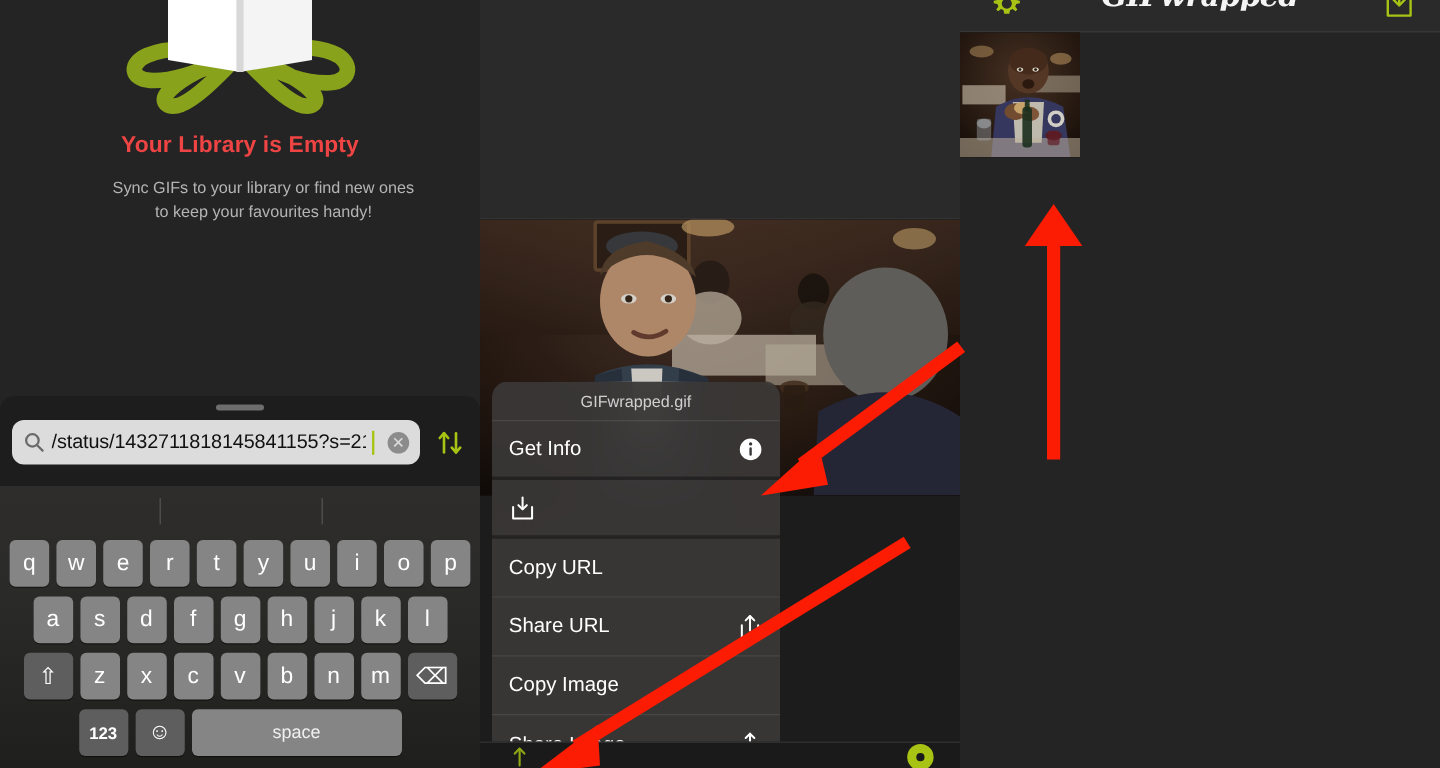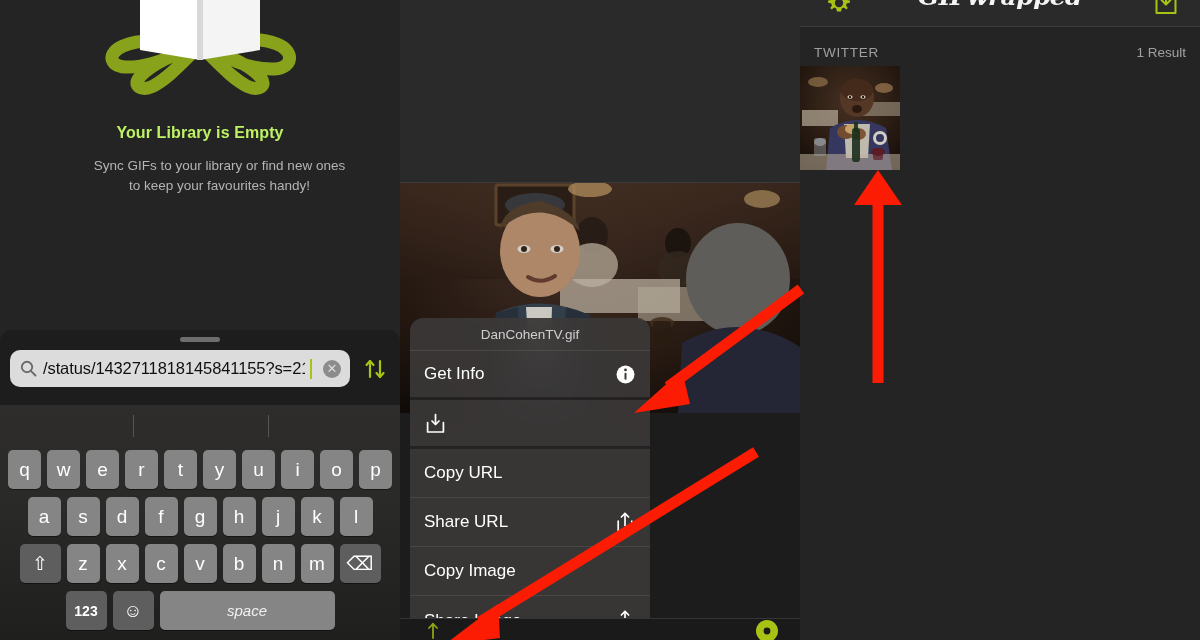--- a/index.html
+++ b/index.html
@@ -13,22 +13,22 @@
     position:relative; width:400px; height:640px;
     background:#242424; overflow:hidden;
   }
   .empty-wrap {
     position:absolute; left:0; top:0; width:400px; height:330px;
     display:flex; flex-direction:column; align-items:center;
     justify-content:flex-start;
   }
   .logo-box { position:relative; width:230px; height:118px; margin-top:-12px; }
   .empty-title {
-    font-size:16px; font-weight:bold; color:#bef264; letter-spacing:.1px;
-    margin-top:18px;
+    font-size:19px; font-weight:bold; color:#ef4444; letter-spacing:.1px;
+    margin-top:5px;
   }
   .empty-sub {
     font-size:13.5px; color:#b4b4b4; line-height:1.45; text-align:center;
     margin-top:14px; width:260px;margin-left:39px;
   }
 
   
   .search-region {
     position:absolute; left:0; top:330px; width:400px; height:75px;
     background:#1d1d1d;
@@ -80,21 +80,21 @@
     background:#858585; color:#fff; border-radius:5px;
     width:33px; height:39px; display:flex; align-items:center;
     justify-content:center; font-size:19px; font-weight:400;
     box-shadow:0 1px 0 rgba(0,0,0,.45);
   }
   .key.dark { background:#5e5e5e; }
   .key.w-shift { width:41px; }
   .key.w-del   { width:41px; }
   .key.w-123   { width:41px;font-weight:bold; }
   .key.w-emoji { width:41px; }
-  .key.w-space { width:175px; font-size:15px; color:#f0f0f0;font-style:italic; }
+  .key.w-space { width:175px; font-size:15px; color:#f0f0f0; }
   .key.w-search{ width:88px; background:#0b7efa; font-size:15px; }
   .key.small { font-size:14px; }
 
   
   .panel-mid {
     position:relative; width:400px; height:640px; background:#1c1c1c;
     overflow:hidden;
   }
   .mid-top { position:absolute; left:0; top:0; width:400px; height:183px; background:#2a2a2a; }
   .mid-top:after{
@@ -322,21 +322,21 @@
         <path d="M278 230 L 282 160 Q340 126 400 164 L 400 230 Z" fill="#2a2b3d"></path>
 
         <ellipse cx="262" cy="140" rx="12" ry="6" fill="#4a3320" opacity=".85"></ellipse>
         <rect x="253" y="138" width="18" height="22" rx="3" fill="#2e2014" opacity=".8"></rect>
 
         <rect width="400" height="230" fill="#000" opacity=".12"></rect>
       </svg>
     </div>
 
     <div class="ctx-menu">
-      <div class="ctx-title">DanCohenTV.gif</div>
+      <div class="ctx-title">GIFwrapped.gif</div>
 
       <div class="ctx-item sep-thick">
         <span class="lbl">Get Info</span>
         <span class="ico">
           <svg width="19" height="19" viewBox="0 0 19 19">
             <circle cx="9.5" cy="9.5" r="9" fill="#fff"></circle>
             <rect x="8.5" y="7.8" width="2" height="7" rx="1" fill="#3a3837"></rect>
             <circle cx="9.5" cy="4.9" r="1.4" fill="#3a3837"></circle>
           </svg>
         </span>
@@ -424,24 +424,20 @@
         <svg width="24" height="26" viewBox="0 0 24 26">
           <g stroke="#a8c314" stroke-width="2" fill="none" stroke-linecap="round" stroke-linejoin="round">
             <line x1="12" y1="3" x2="12" y2="14"></line>
             <polyline points="7.5,10 12,14.5 16.5,10"></polyline>
             <path d="M2.5 9 L2.5 23 L21.5 23 L21.5 9"></path>
           </g>
         </svg>
       </span>
     </div>
 
-    <div class="sec-header">
-      <span class="sec-l">TWITTER</span>
-      <span class="sec-r">1 Result</span>
-    </div>
 
     <div class="res-grid">
       <div class="res-thumb">
         <svg width="100" height="104" viewBox="0 0 100 104">
           <defs>
             <radialGradient id="rg2" cx="50%" cy="35%" r="85%">
               <stop offset="0%" stop-color="#4d3526"></stop>
               <stop offset="60%" stop-color="#2a1c13"></stop>
               <stop offset="100%" stop-color="#120b07"></stop>
             </radialGradient>

